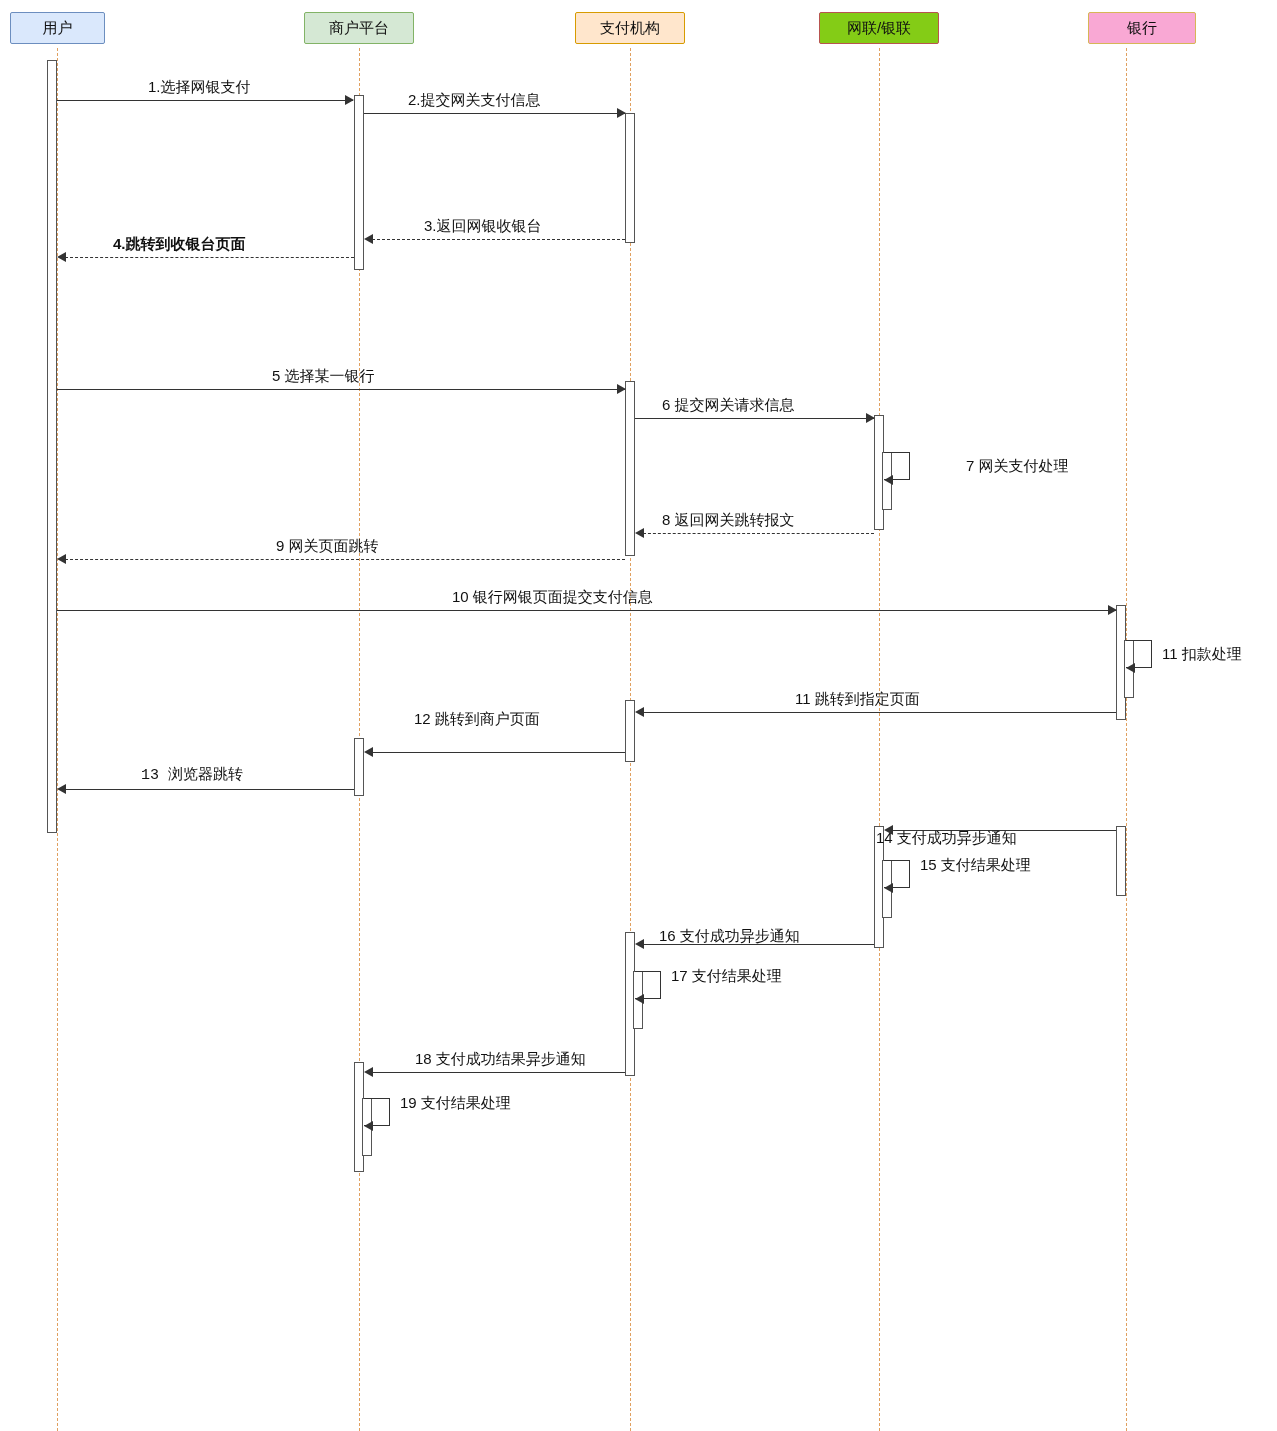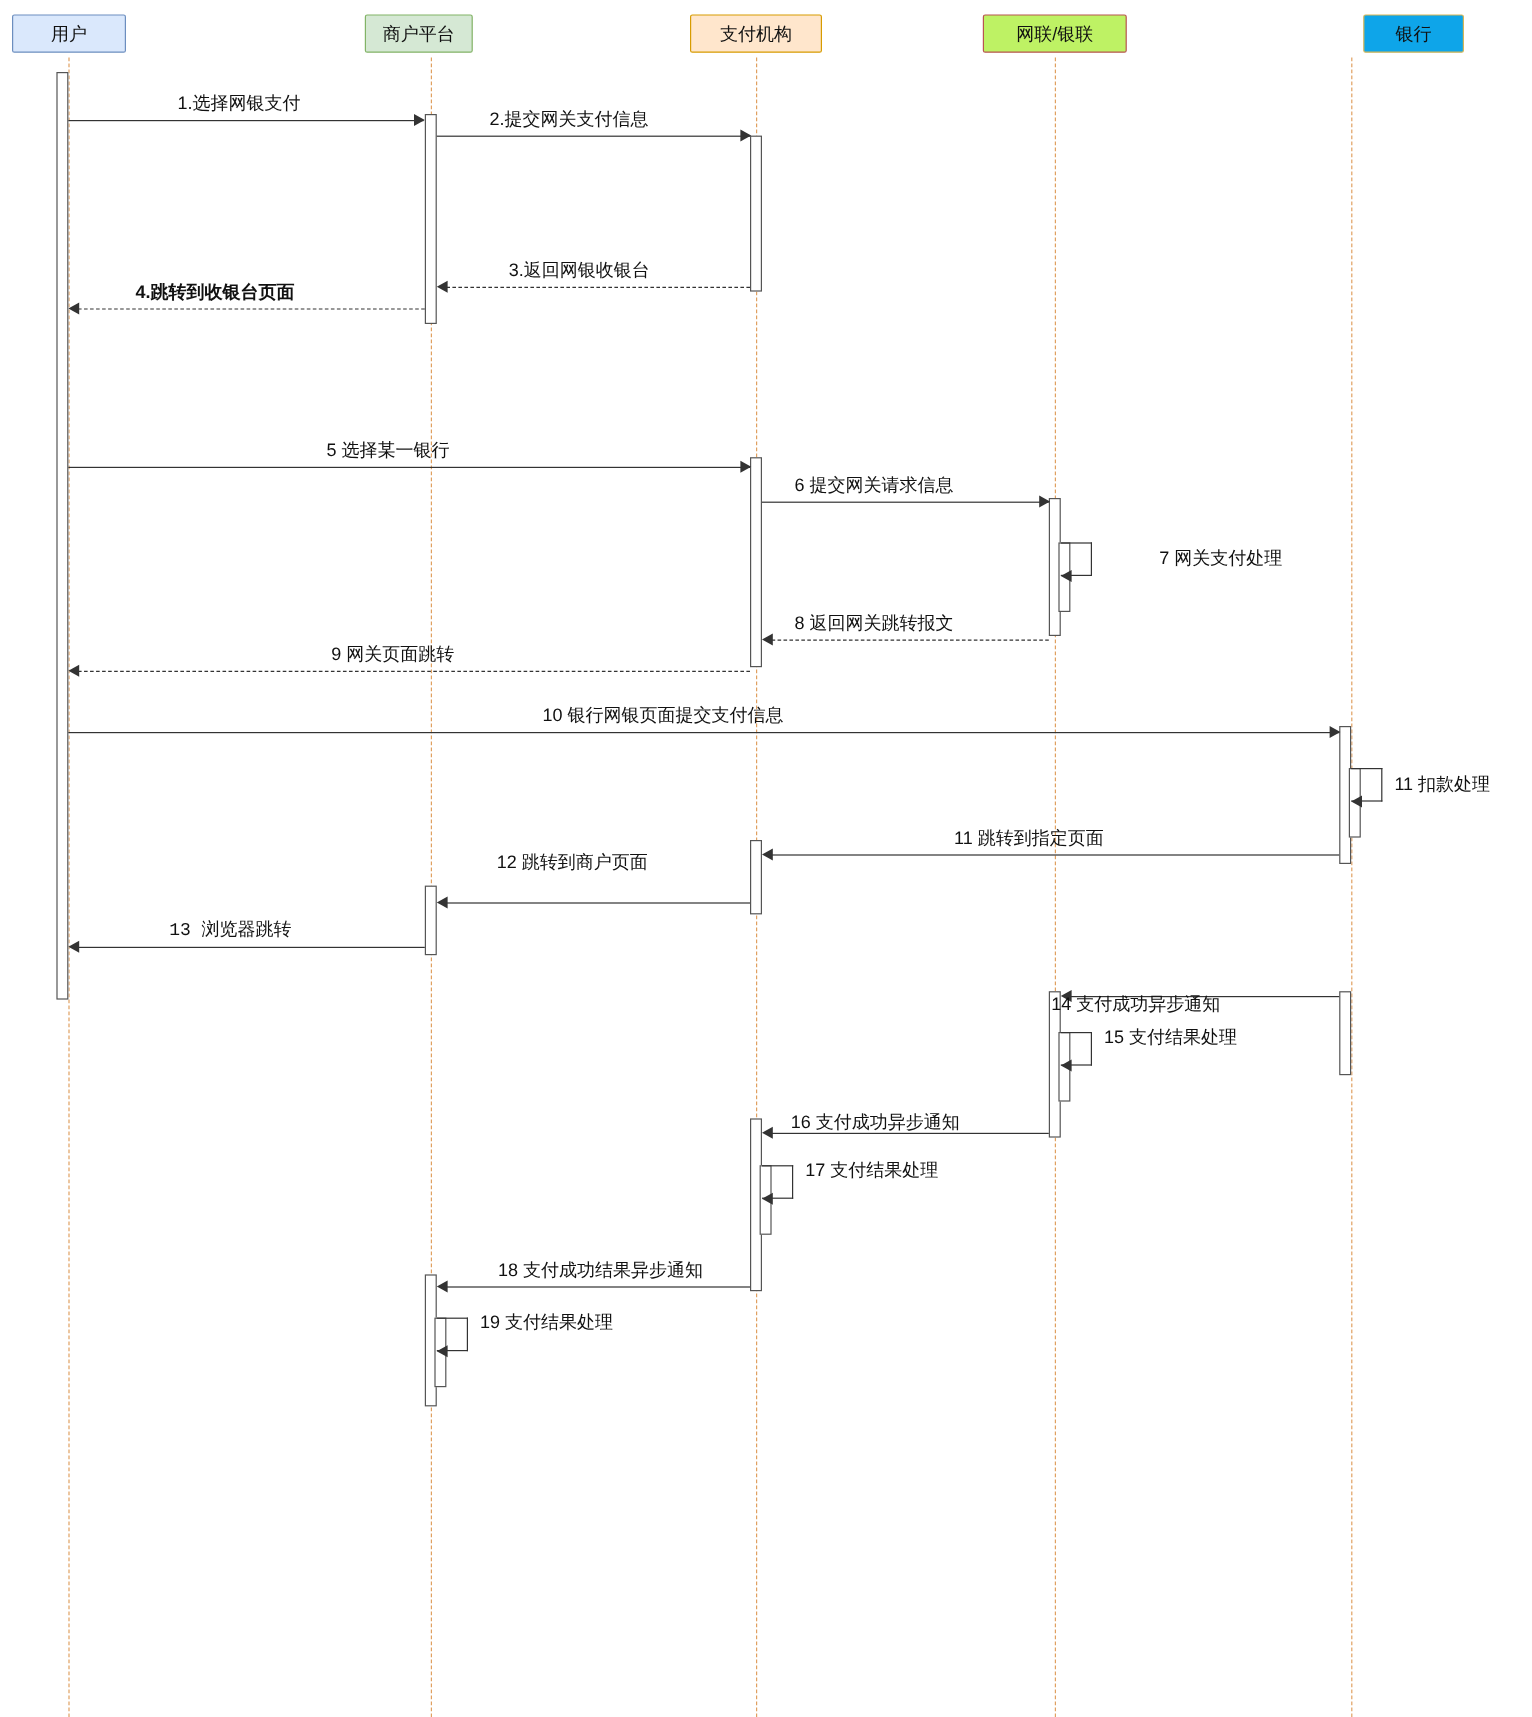--- a/index.html
+++ b/index.html
@@ -85,30 +85,30 @@
 
   <div class="lifeline" style="left:57px; top:48px; height:1383px;"></div>
   <div class="lifeline" style="left:359px; top:48px; height:1383px;"></div>
   <div class="lifeline" style="left:630px; top:48px; height:1383px;"></div>
   <div class="lifeline" style="left:879px; top:48px; height:1383px;"></div>
   <div class="lifeline" style="left:1126px; top:48px; height:1383px;"></div>
 
   <div class="actor-box" style="left:10px; top:12px; width:95px; background:#dae8fc; border-color:#6c8ebf;">
     <span>用户</span>
   </div>
-  <div class="actor-box" style="left:304px; top:12px; width:90px; background:#d5e8d4; border-color:#82b366;">
+  <div class="actor-box" style="left:304px; top:12px; width:110px; background:#d5e8d4; border-color:#82b366;">
     <span>商户平台</span>
   </div>
   <div class="actor-box" style="left:575px; top:12px; width:110px; background:#ffe6cc; border-color:#d79b00;">
     <span>支付机构</span>
   </div>
-  <div class="actor-box" style="left:819px; top:12px; width:120px; background:#bef264; border-color:#b85450;">
+  <div class="actor-box" style="left:819px; top:12px; width:120px; background:#84cc16; border-color:#b85450;">
     <span>网联/银联</span>
   </div>
-  <div class="actor-box" style="left:1136px; top:12px; width:84px; background:#0ea5e9; border-color:#d6b656;">
+  <div class="actor-box" style="left:1088px; top:12px; width:108px; background:#f9a8d4; border-color:#d6b656;">
     <span>银行</span>
   </div>
 
   <div class="activation" style="left:47px; top:60px; height:773px;"></div>
   <div class="activation" style="left:354px; top:95px; height:175px;"></div>
   <div class="activation" style="left:625px; top:113px; height:130px;"></div>
   <div class="activation" style="left:625px; top:381px; height:175px;"></div>
   <div class="activation" style="left:874px; top:415px; height:115px;"></div>
   <div class="activation" style="left:882px; top:452px; height:58px;"></div>
   <div class="activation" style="left:1116px; top:605px; height:115px;"></div>

